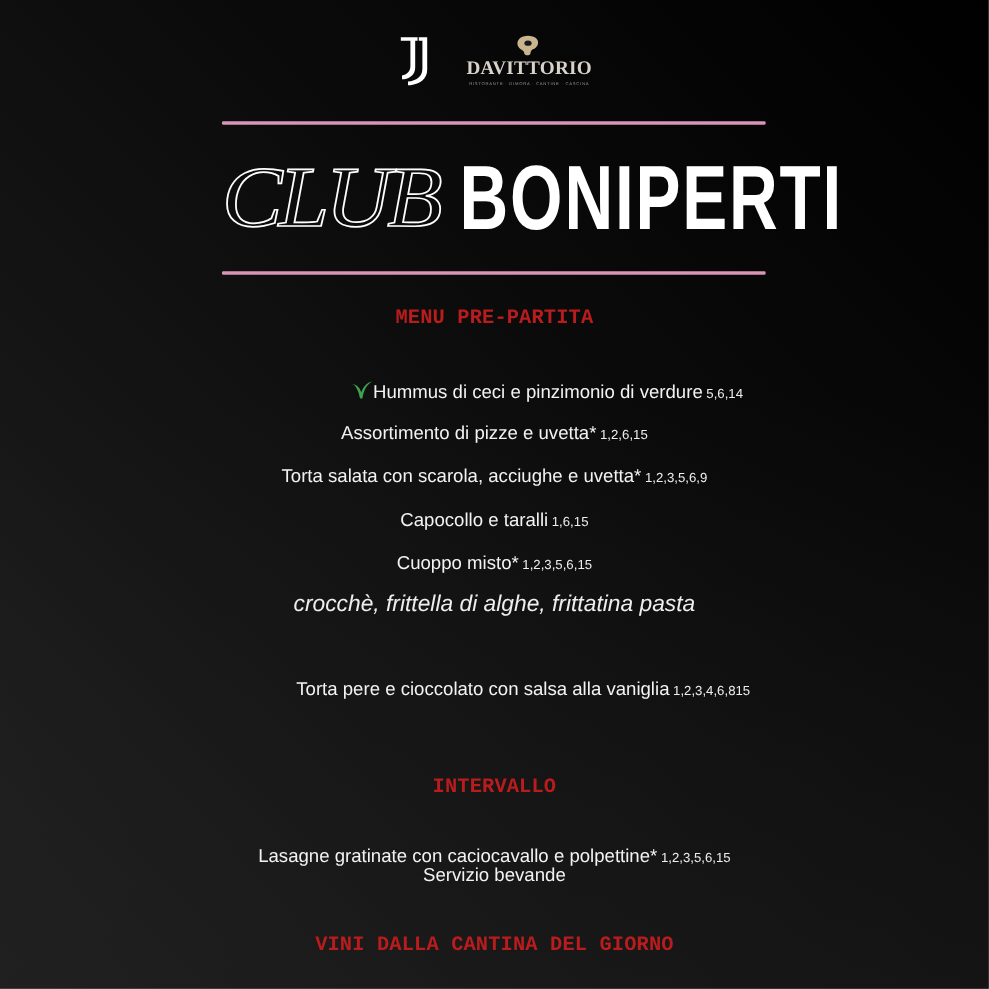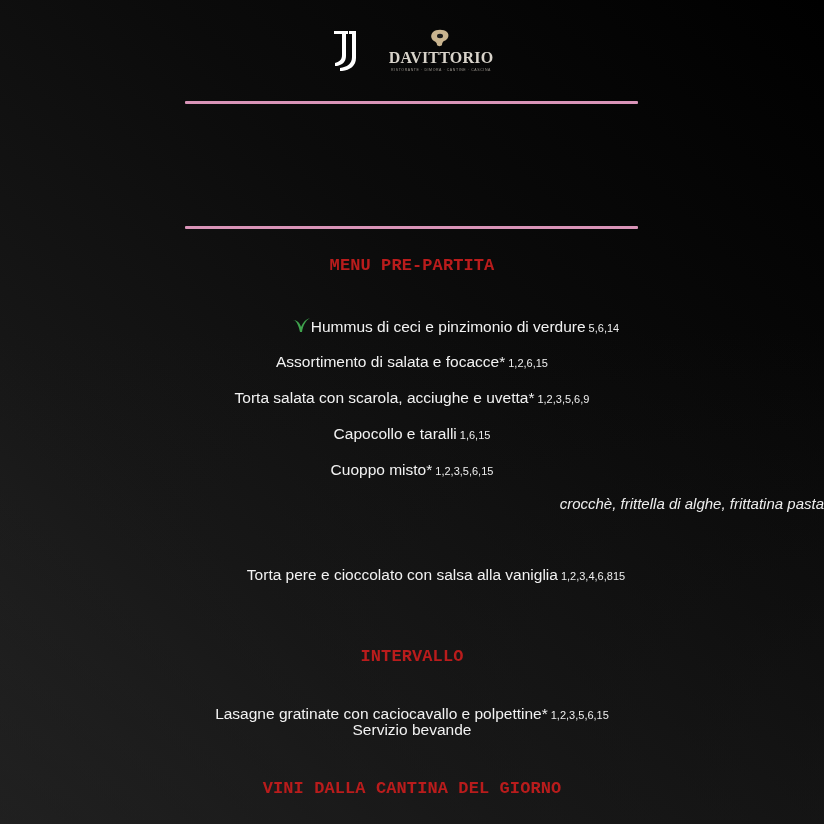--- a/index.html
+++ b/index.html
@@ -159,24 +159,24 @@
     }
     .allergens {
       font-size: 11px;
       margin-left: 3px;
       color: #eeeeee;
     }
     .note {
       position: absolute;
       left: 0;
       width: 824px;
-      text-align: right;
+      text-align: center;
       font-family: "Liberation Sans", "DejaVu Sans", sans-serif;
       font-style: italic;
-      font-size: 15px;
+      font-size: 19px;
       line-height: 18px;
       color: #eeeeee;
     }
     .leaf-icon {
       display: inline-block;
       width: 20px;
       height: 20px;
       vertical-align: -4px;
       margin-right: 0px;
     }
@@ -199,32 +199,36 @@
       <svg class="dv-mark" viewBox="0 0 20 18">
         <path d="M3 3 C6 0 14 0 17 3 C20 6 18 11 14 12 C13 12.5 12 14 12 16 C11 17.5 8 17.5 7 16 C7 14 6 13 4 12 C1 10 0 6 3 3 Z" fill="#c9b48f"></path>
         <ellipse cx="10" cy="7" rx="3" ry="2.2" fill="#1a1a1a"></ellipse>
       </svg>
       <div class="dv-name">DAVITTORIO</div>
       <div class="dv-sub">RISTORANTE · DIMORA · CANTINE · CASCINA</div>
     </div>
   </div>
 
   <div class="rule top"></div>
+  <div class="title">
+    <span class="title-club">CLUB</span>
+    <span class="title-boniperti">BONIPERTI</span>
+  </div>
   <div class="rule bottom"></div>
 
   <div class="section-title" style="top:256px;">MENU PRE-PARTITA</div>
 
   <div class="item" style="top:316px;margin-left:43px;">
     <svg class="leaf-icon" viewBox="0 0 20 20">
       <path d="M2 4 C4 4 6 6 8 12 L9 16 L11 16 C12 10 14 5 19 2 C15 3 12 6 10 11 C9 7 6 4 2 4 Z" fill="#3fa34d"></path>
     </svg><span>Hummus di ceci e pinzimonio di verdure</span><span class="allergens">5,6,14</span>
   </div>
 
   <div class="item" style="top:352px;">
-    <span>Assortimento di salata e focacce*</span><span class="allergens">1,2,6,15</span>
+    <span>Assortimento di pizze e uvetta*</span><span class="allergens">1,2,6,15</span>
   </div>
 
   <div class="item" style="top:388px;">
     <span>Torta salata con scarola, acciughe e uvetta*</span><span class="allergens">1,2,3,5,6,9</span>
   </div>
 
   <div class="item" style="top:424px;">
     <span>Capocollo e taralli</span><span class="allergens">1,6,15</span>
   </div>
 

